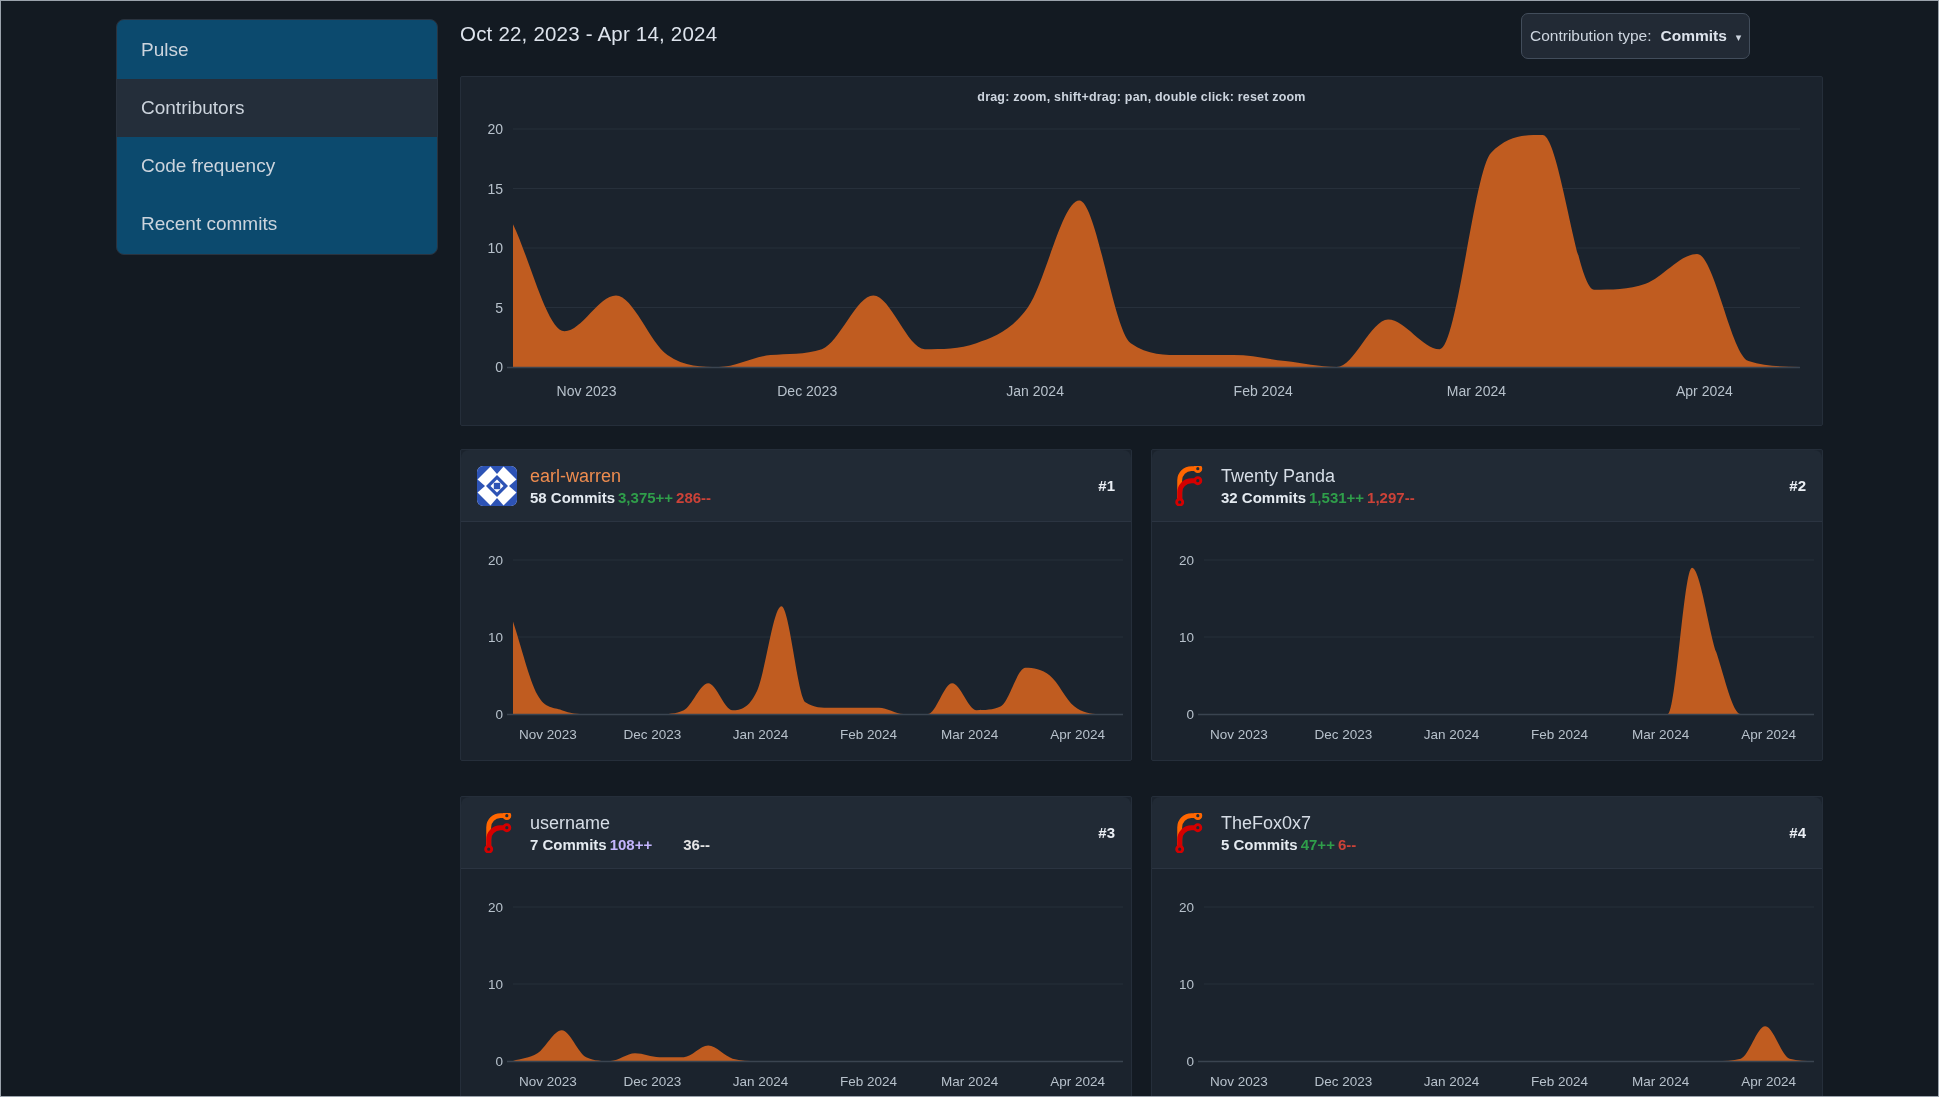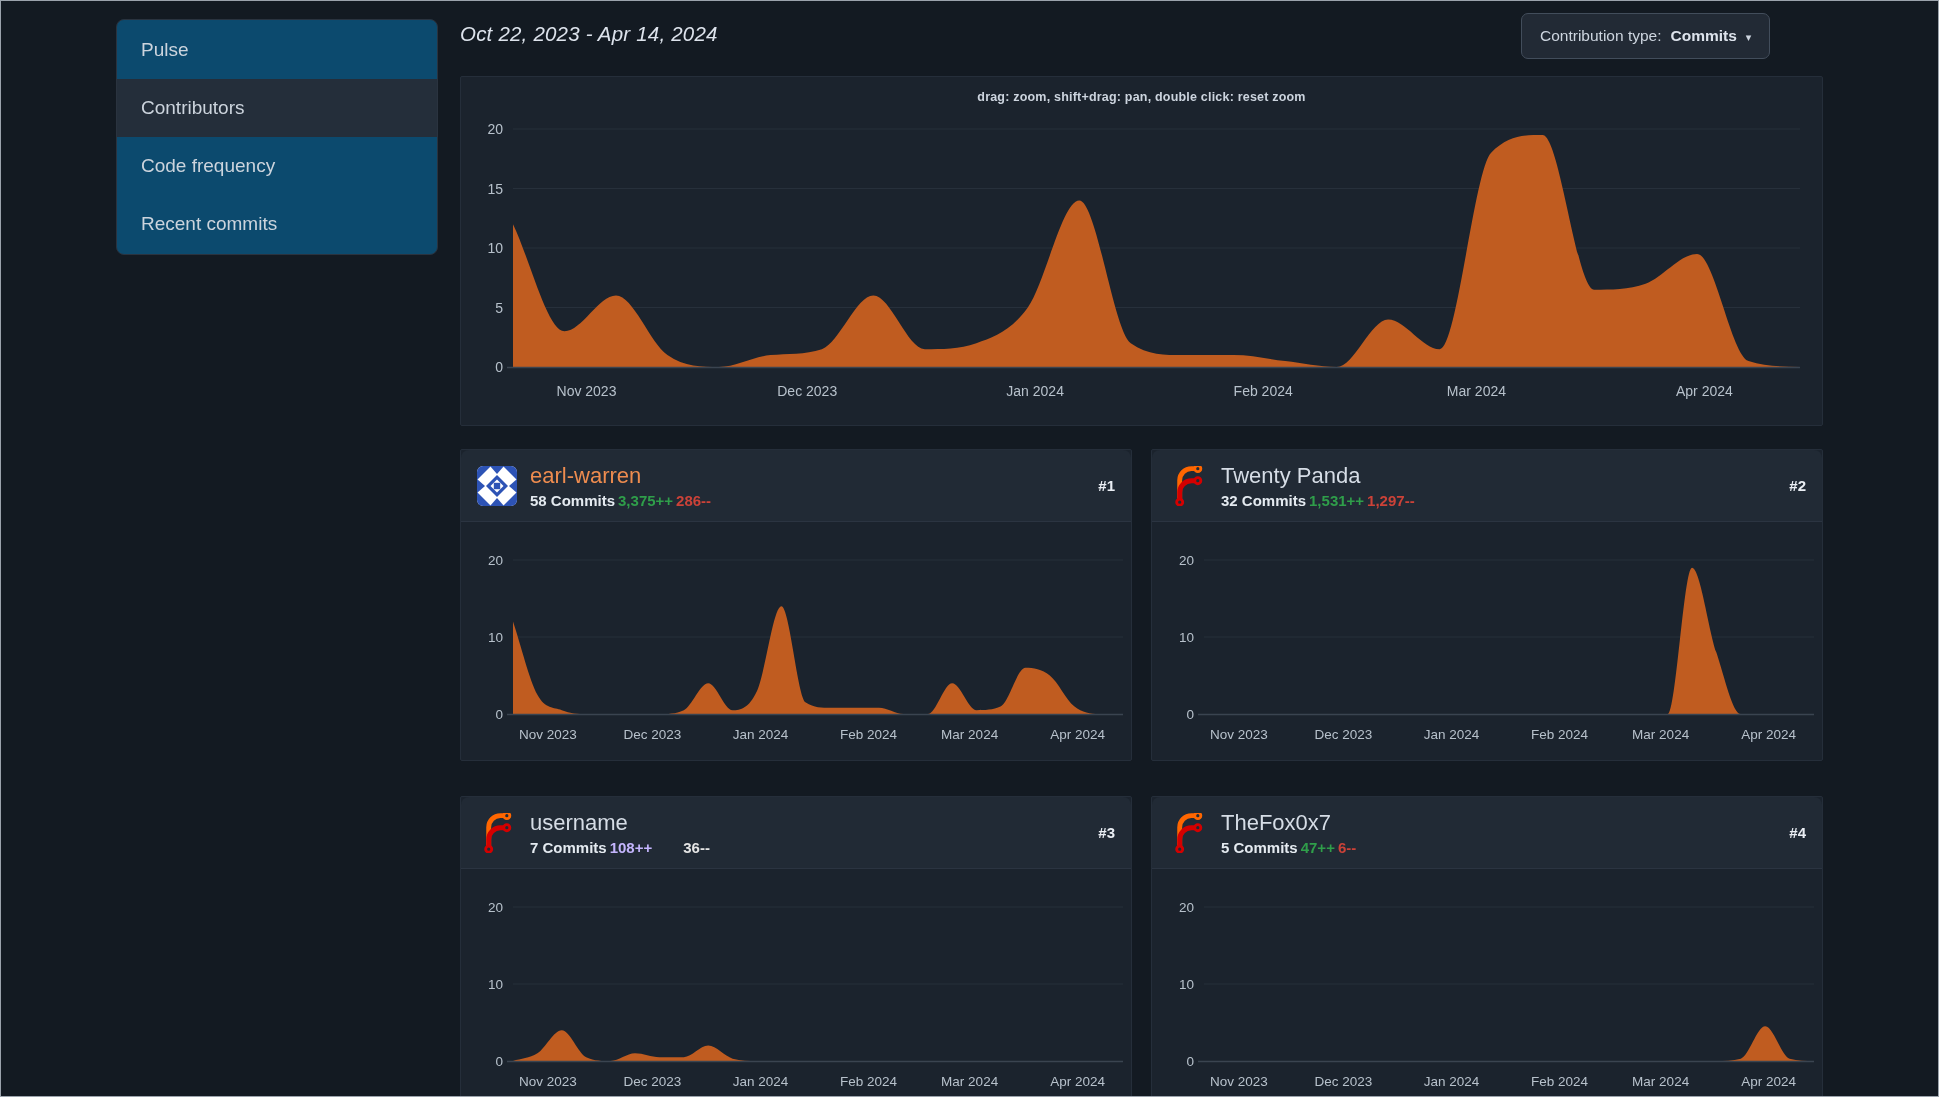--- a/index.html
+++ b/index.html
@@ -15,25 +15,25 @@
     overflow:hidden; padding:1px 0;
   }
   .sidebar-item {
     height:58px; display:flex; align-items:center; padding:0 24px;
     font-size:19px; color:#ccd4dd; cursor:pointer;
   }
   .sidebar-item.active { background:#242e3a; }
   
   .page-title {
     position:absolute; left:459px; top:21px;
-    font-size:20.5px; color:#dde3ec; letter-spacing:0.2px;font-style:italic;
+    font-size:20.5px; color:#dde3ec; letter-spacing:0.2px;
   }
   .contrib-btn {
     position:absolute; left:1520px; top:12px; height:46px;
-    display:flex; align-items:center; gap:9px; padding:0 18px;
+    display:flex; align-items:center; gap:9px; padding:0 8px;
     background:#222a35; border:1px solid #424d5b; border-radius:7px;
     font-size:15.5px; color:#cdd5df; cursor:pointer; box-sizing:border-box;
   }
   .contrib-btn .val { font-weight:bold; color:#dde3ec; }
   .caret { font-size:11px; color:#cdd5df; margin-top:2px; }
   
   .panel {
     position:absolute; background:#1b232d; border:1px solid #252e3a;
     border-radius:2px; box-sizing:border-box; overflow:hidden;
   }
@@ -47,21 +47,21 @@
   #card-0 { left:459px;  top:448px; width:672px; height:312px; }
   #card-1 { left:1150px; top:448px; width:672px; height:312px; }
   #card-2 { left:459px;  top:795px; width:672px; height:312px; }
   #card-3 { left:1150px; top:795px; width:672px; height:312px; }
   .card-header {
     display:flex; align-items:center; height:72px; padding:0 16px;
     background:#212a35; border-bottom:1px solid #2b3441;
     border-radius:8px 8px 0 0; box-sizing:border-box;
   }
   .avatar { width:40px; height:40px; border-radius:6px; margin-right:13px; flex:none; display:block; }
-  .c-name { font-size:22px; color:#d6dde6; line-height:1.25; }
+  .c-name { font-size:18px; color:#d6dde6; line-height:1.25; }
   .c-name.link { cursor:pointer; }
   .c-stats { font-size:15px; font-weight:bold; color:#e4eaf0; display:flex; gap:3px; margin-top:2px; }
   .rank { margin-left:auto; font-size:15px; font-weight:bold; color:#eaeef4; }
   .card-chart { position:absolute; left:0; top:72px; }
 </style>
 </head>
 <body>
 
 <div class="page">
 

